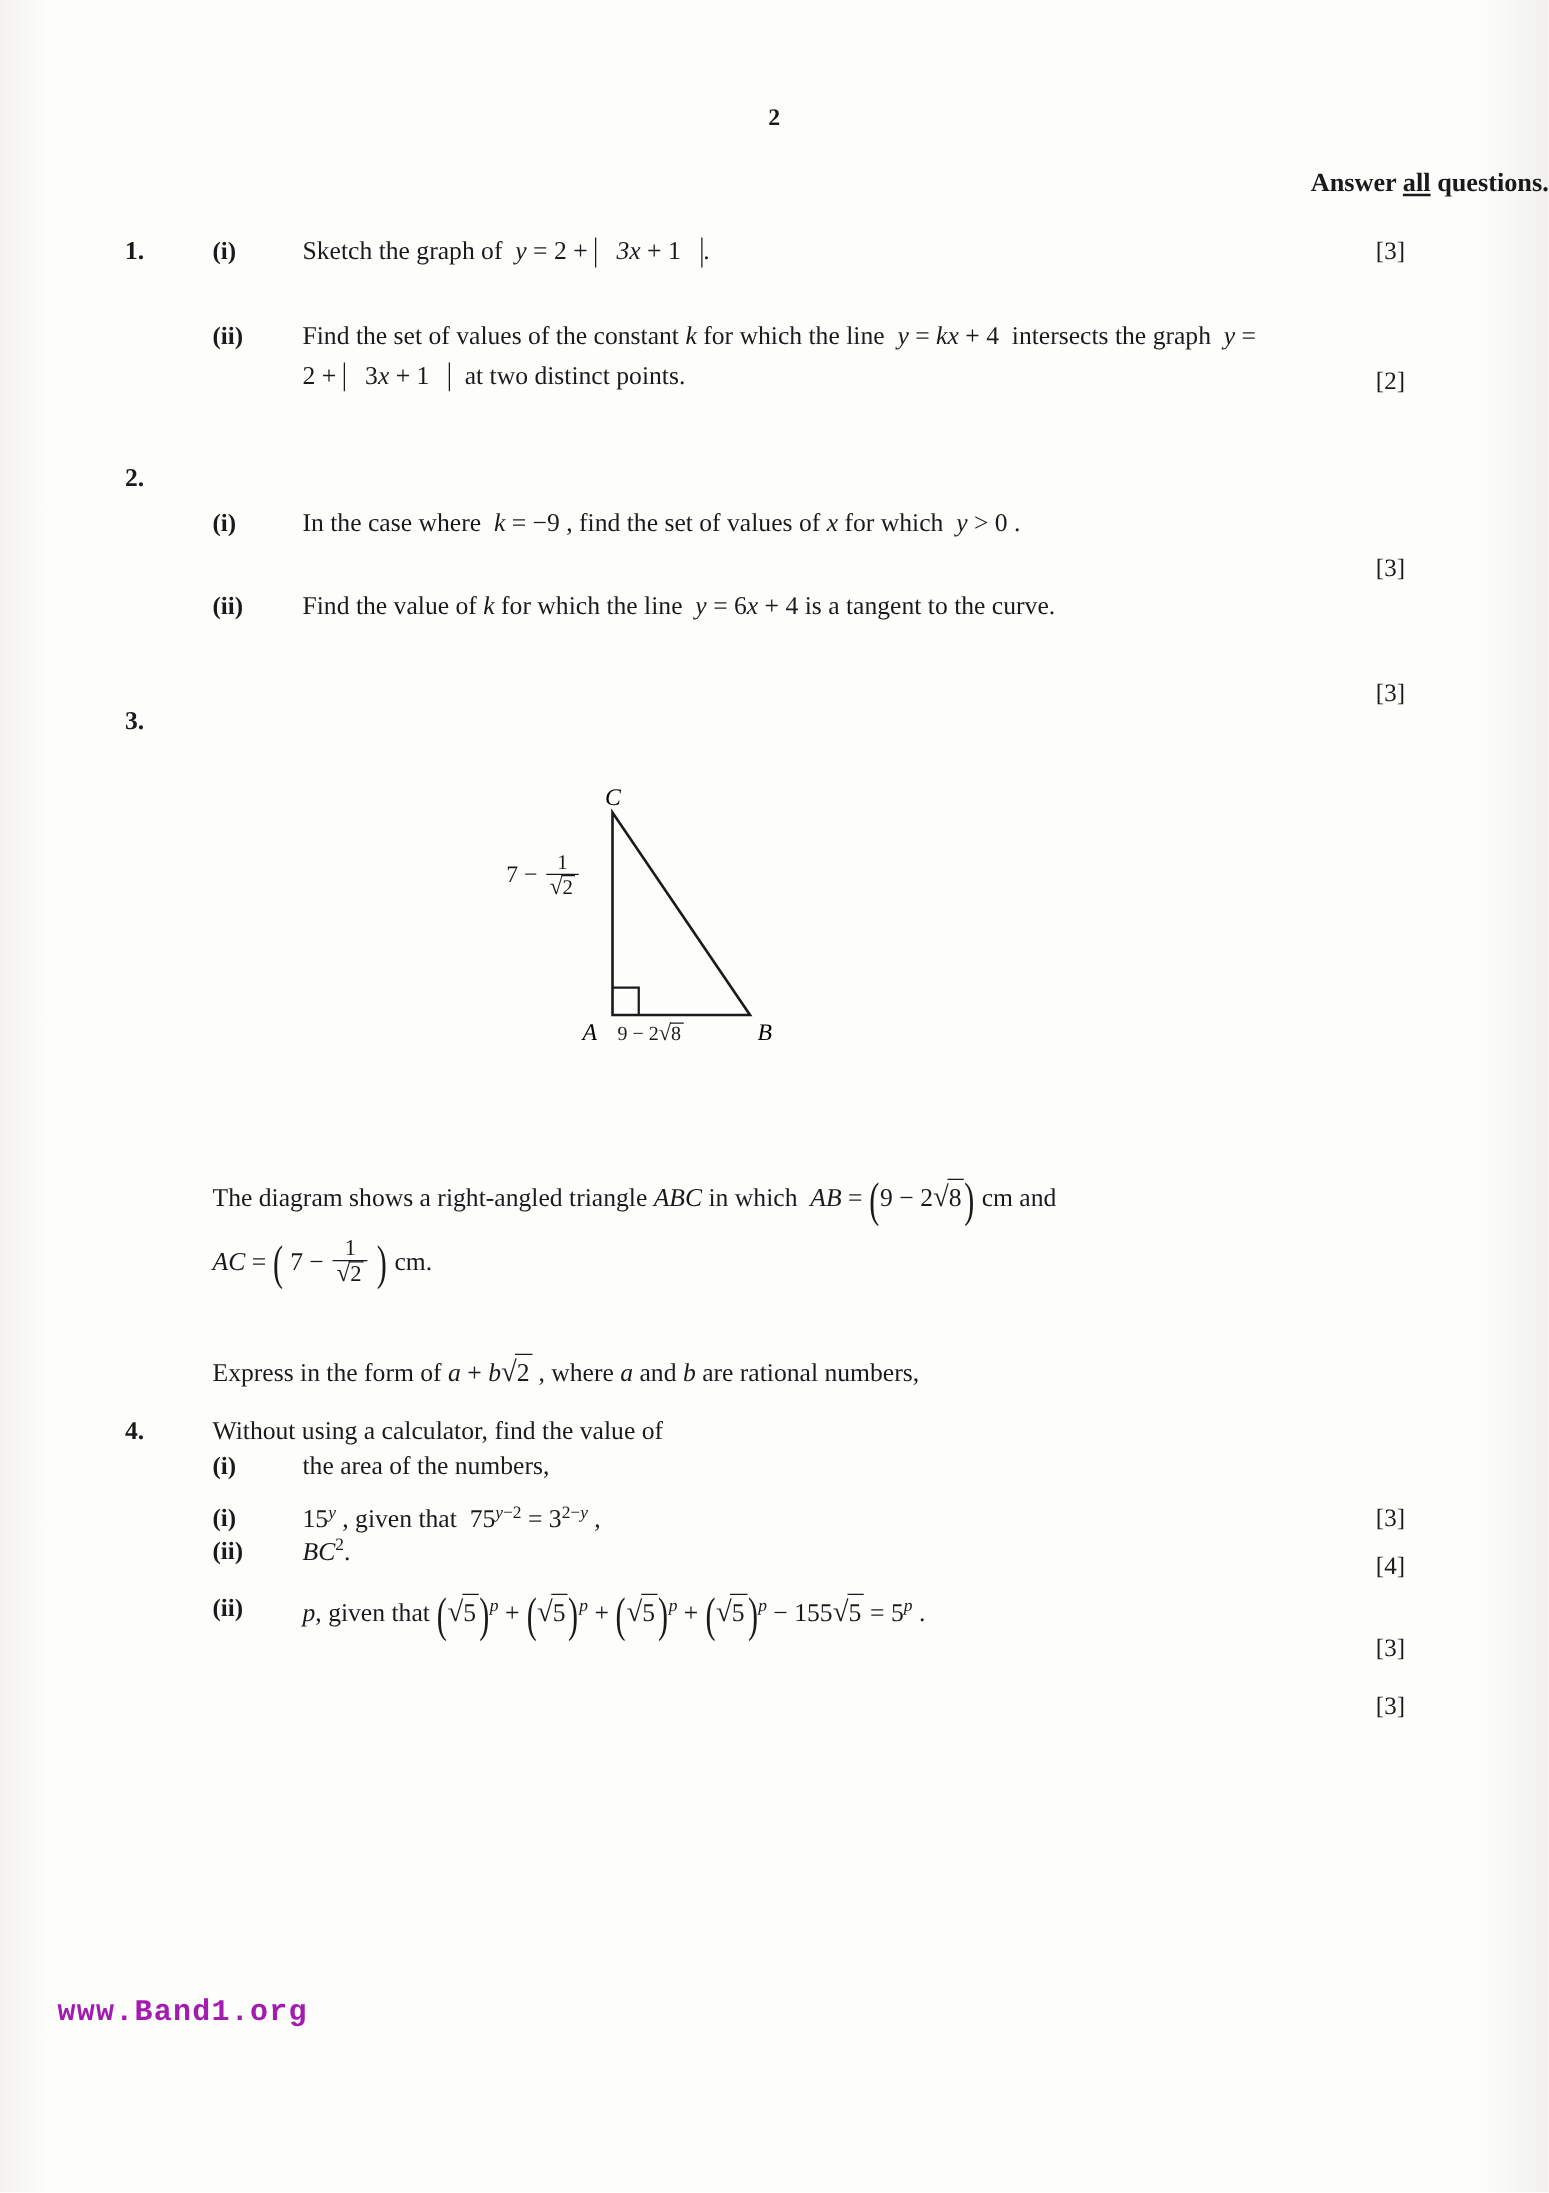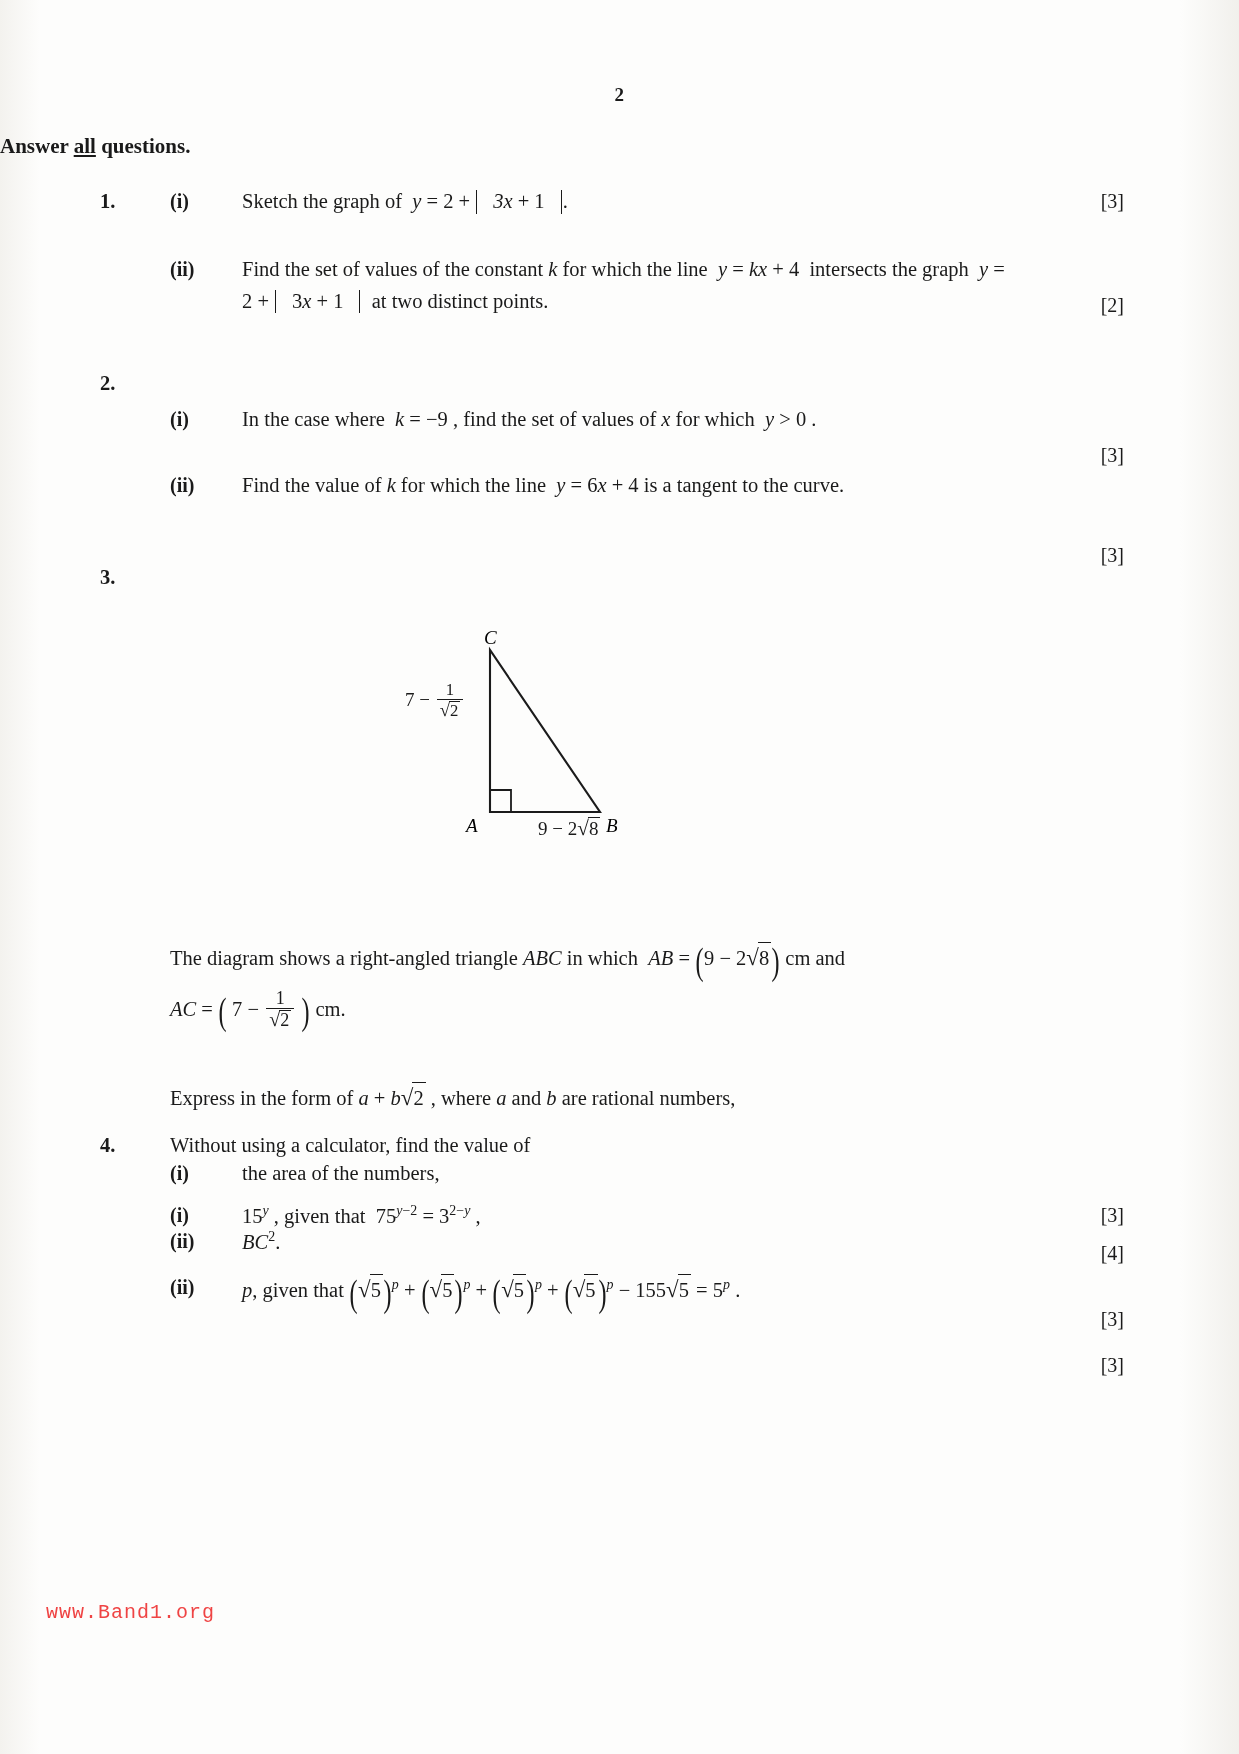--- a/index.html
+++ b/index.html
@@ -39,21 +39,21 @@
     left: 0; right: 0;
     text-align: center;
     font-size: 19px;
     font-weight: bold;
     letter-spacing: 0.5px;
   }
   .instruction {
     position: absolute;
     top: 134px;
     left: 0; right: 0;
-    text-align: left;
+    text-align: right;
     font-size: 21px;
     font-weight: bold;
   }
   .instruction u { text-decoration: underline; }
 
   .q {
     position: absolute;
     left: 100px;
     width: 1040px;
     font-size: 20.5px;
@@ -137,40 +137,39 @@
   .diagram {
     position: absolute;
     left: 410px;
     top: 630px;
     width: 280px;
     height: 240px;
   }
   .diagram svg { display: block; }
   .lbl {
     position: absolute;
-    font-size: 19px;
+    font-size: 16px;
     font-style: italic;
-    margin-left: 44px;
   }
   .side-label-left {
     position: absolute;
     left: -5px;
     top: 52px;
     font-size: 19px;
     white-space: nowrap;
   }
   .footer {
     position: absolute;
     left: 46px;
     bottom: 130px;
     font-family: "Liberation Mono", monospace;
-    font-size: 20px;
-    font-weight: normal;
+    font-size: 24px;
+    font-weight: bold;
     letter-spacing: 1px;
-    color: #ef4444;
+    color: #a21caf;
   }
 </style>
 </head>
 <body>
 
 <div class="page">
   <div class="content">
 
     <div class="page-number">2</div>
 

